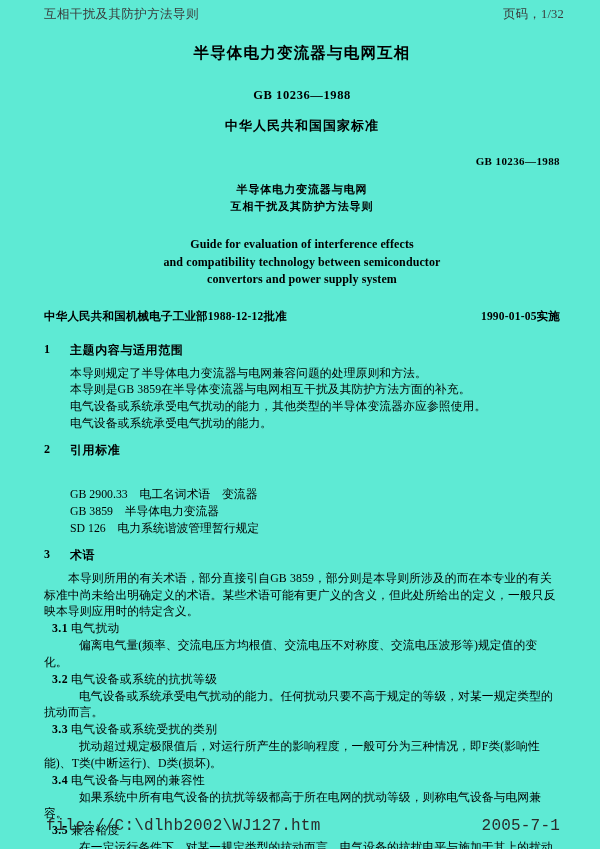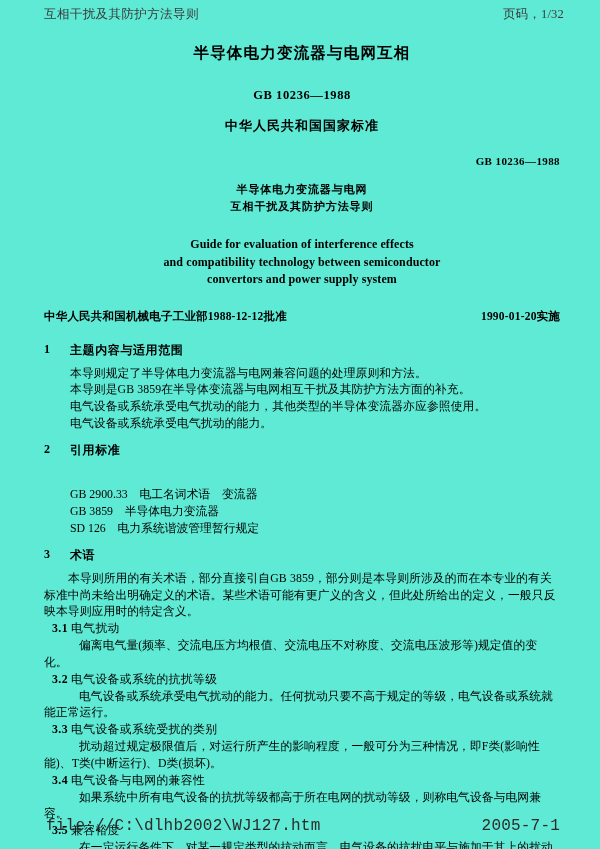--- a/index.html
+++ b/index.html
@@ -199,21 +199,21 @@
     </div>
 
     <div class="en-title ctr">
       <span class="l1">Guide for evaluation of interference effects</span>
       <span class="l2">and compatibility technology between semiconductor</span>
       <span class="l3">convertors and power supply system</span>
     </div>
 
     <div class="approval-row">
       <span class="ap-left">中华人民共和国机械电子工业部1988-12-12批准</span>
-      <span class="ap-right">1990-01-20实施</span>
+      <span class="ap-right">1990-01-05实施</span>
     </div>
 
     <div class="clause">
       <div class="clause-head">
         <span class="num">1</span>
         <span>主题内容与适用范围</span>
       </div>
       <p class="para indent">本导则规定了半导体电力变流器与电网兼容问题的处理原则和方法。</p>
       <p class="para indent">本导则是GB 3859在半导体变流器与电网相互干扰及其防护方法方面的补充。</p>
       <p class="para indent">电气设备或系统承受电气扰动的能力，其他类型的半导体变流器亦应参照使用。</p>
@@ -242,21 +242,21 @@
       <div class="subclause-head">
         <span class="snum">3.1</span>
         <span class="stitle">电气扰动</span>
       </div>
       <p class="subclause-body">偏离电气量(频率、交流电压方均根值、交流电压不对称度、交流电压波形等)规定值的变化。</p>
 
       <div class="subclause-head">
         <span class="snum">3.2</span>
         <span class="stitle">电气设备或系统的抗扰等级</span>
       </div>
-      <p class="subclause-body">电气设备或系统承受电气扰动的能力。任何扰动只要不高于规定的等级，电气设备或系统就能正常运行。</p>
+      <p class="subclause-body">电气设备或系统承受电气扰动的能力。任何扰动只要不高于规定的等级，对某一规定类型的抗动而言。</p>
 
       <div class="subclause-head">
         <span class="snum">3.3</span>
         <span class="stitle">电气设备或系统受扰的类别</span>
       </div>
       <p class="subclause-body">扰动超过规定极限值后，对运行所产生的影响程度，一般可分为三种情况，即F类(影响性能)、T类(中断运行)、D类(损坏)。</p>
 
       <div class="subclause-head">
         <span class="snum">3.4</span>
         <span class="stitle">电气设备与电网的兼容性</span>

